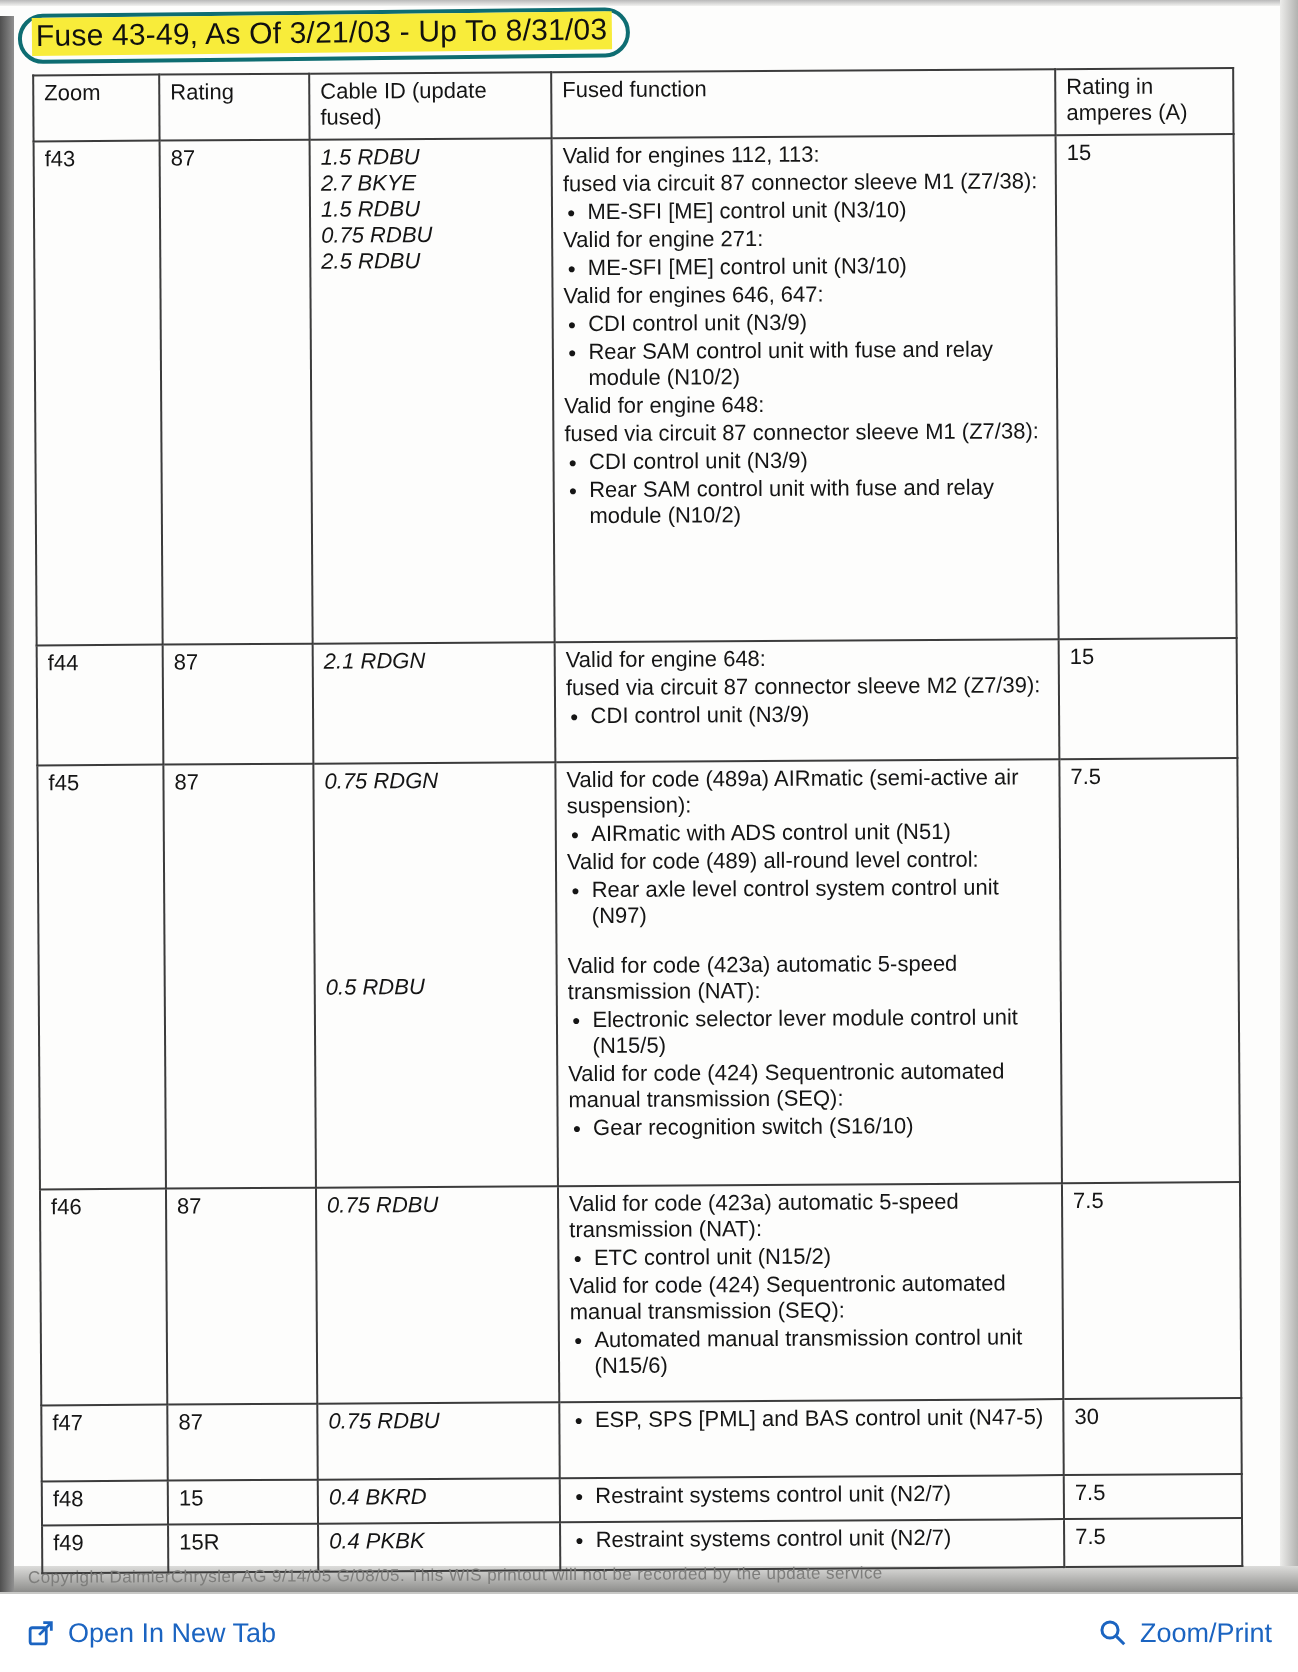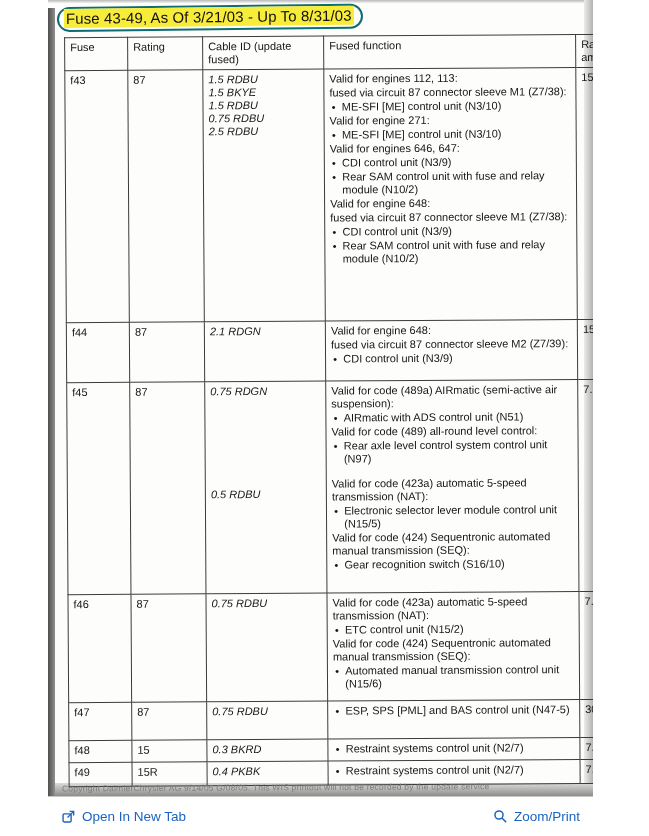--- a/index.html
+++ b/index.html
@@ -3,21 +3,21 @@
 <meta charset="utf-8">
 <style>
   * { margin:0; padding:0; box-sizing:border-box; }
   html,body { width:649px; height:836px; }
   body {
     font-family:"Liberation Sans", sans-serif;
     background:#ffffff;
     color:#1a1a1a;
     overflow:hidden;
   }
-  .screen { position:relative; width:545px; height:836px; background:#fff; overflow:hidden;margin-left:48px; }
+  .screen { position:relative; width:649px; height:836px; background:#fff; overflow:hidden; }
 
   
   .scan-area { position:absolute; left:0; top:0; right:0; bottom:40px; background:#fdfdfc; overflow:hidden; }
   .edge-top    { position:absolute; top:0; left:0; right:0; height:3px; background:linear-gradient(#b9b9b9,#f2f2f0); }
   .edge-left   { position:absolute; left:0; top:8px; bottom:0; width:7px; background:linear-gradient(to right,#4f4f4f,#909090); }
   .edge-right  { position:absolute; right:0; top:0; bottom:0; width:9px; background:linear-gradient(to left,#b2b2b0,#ececea); }
   .edge-bottom { position:absolute; left:0; right:0; bottom:0; height:13px; background:linear-gradient(to bottom,#dcdcda,#8d8d8b); }
 
   .doc { position:absolute; left:9px; top:4px; width:624px; transform:rotate(-0.35deg); transform-origin:40px 20px; }
 
@@ -91,34 +91,34 @@
       <table>
         <colgroup>
           <col class="c-fuse">
             <col class="c-circ">
             <col class="c-cable">
             <col class="c-func">
             <col class="c-rating">
         </colgroup>
         <thead>
           <tr id="head-row">
-              <th>Fuse</th>
+              <th>Zoom</th>
               <th>Rating</th>
               <th>Cable ID (update fused)</th>
               <th>Fused function</th>
               <th>Rating in amperes (A)</th>
             </tr>
         </thead>
         <tbody id="body-rows">
             <tr>
               <td>f43</td>
               <td>87</td>
               <td>
                 <div class="cable-line">1.5 RDBU</div>
-                <div class="cable-line">1.5 BKYE</div>
+                <div class="cable-line">2.7 BKYE</div>
                 <div class="cable-line">1.5 RDBU</div>
                 <div class="cable-line">0.75 RDBU</div>
                 <div class="cable-line">2.5 RDBU</div>
               </td>
               <td>
                 <div class="fn-line">Valid for engines 112, 113:</div>
                 <div class="fn-line">fused via circuit 87 connector sleeve M1 (Z7/38):</div>
                 <div class="fn-line bullet">
                   <span class="dot">●</span>
                   <span>ME-SFI [ME] control unit (N3/10)</span>
@@ -228,21 +228,21 @@
                   <span class="dot">●</span>
                   <span>ESP, SPS [PML] and BAS control unit (N47-5)</span>
                 </div>
               </td>
               <td>30</td>
             </tr>
             <tr>
               <td>f48</td>
               <td>15</td>
               <td>
-                <div class="cable-line">0.3 BKRD</div>
+                <div class="cable-line">0.4 BKRD</div>
               </td>
               <td>
                 <div class="fn-line bullet">
                   <span class="dot">●</span>
                   <span>Restraint systems control unit (N2/7)</span>
                 </div>
               </td>
               <td>7.5</td>
             </tr>
             <tr>

